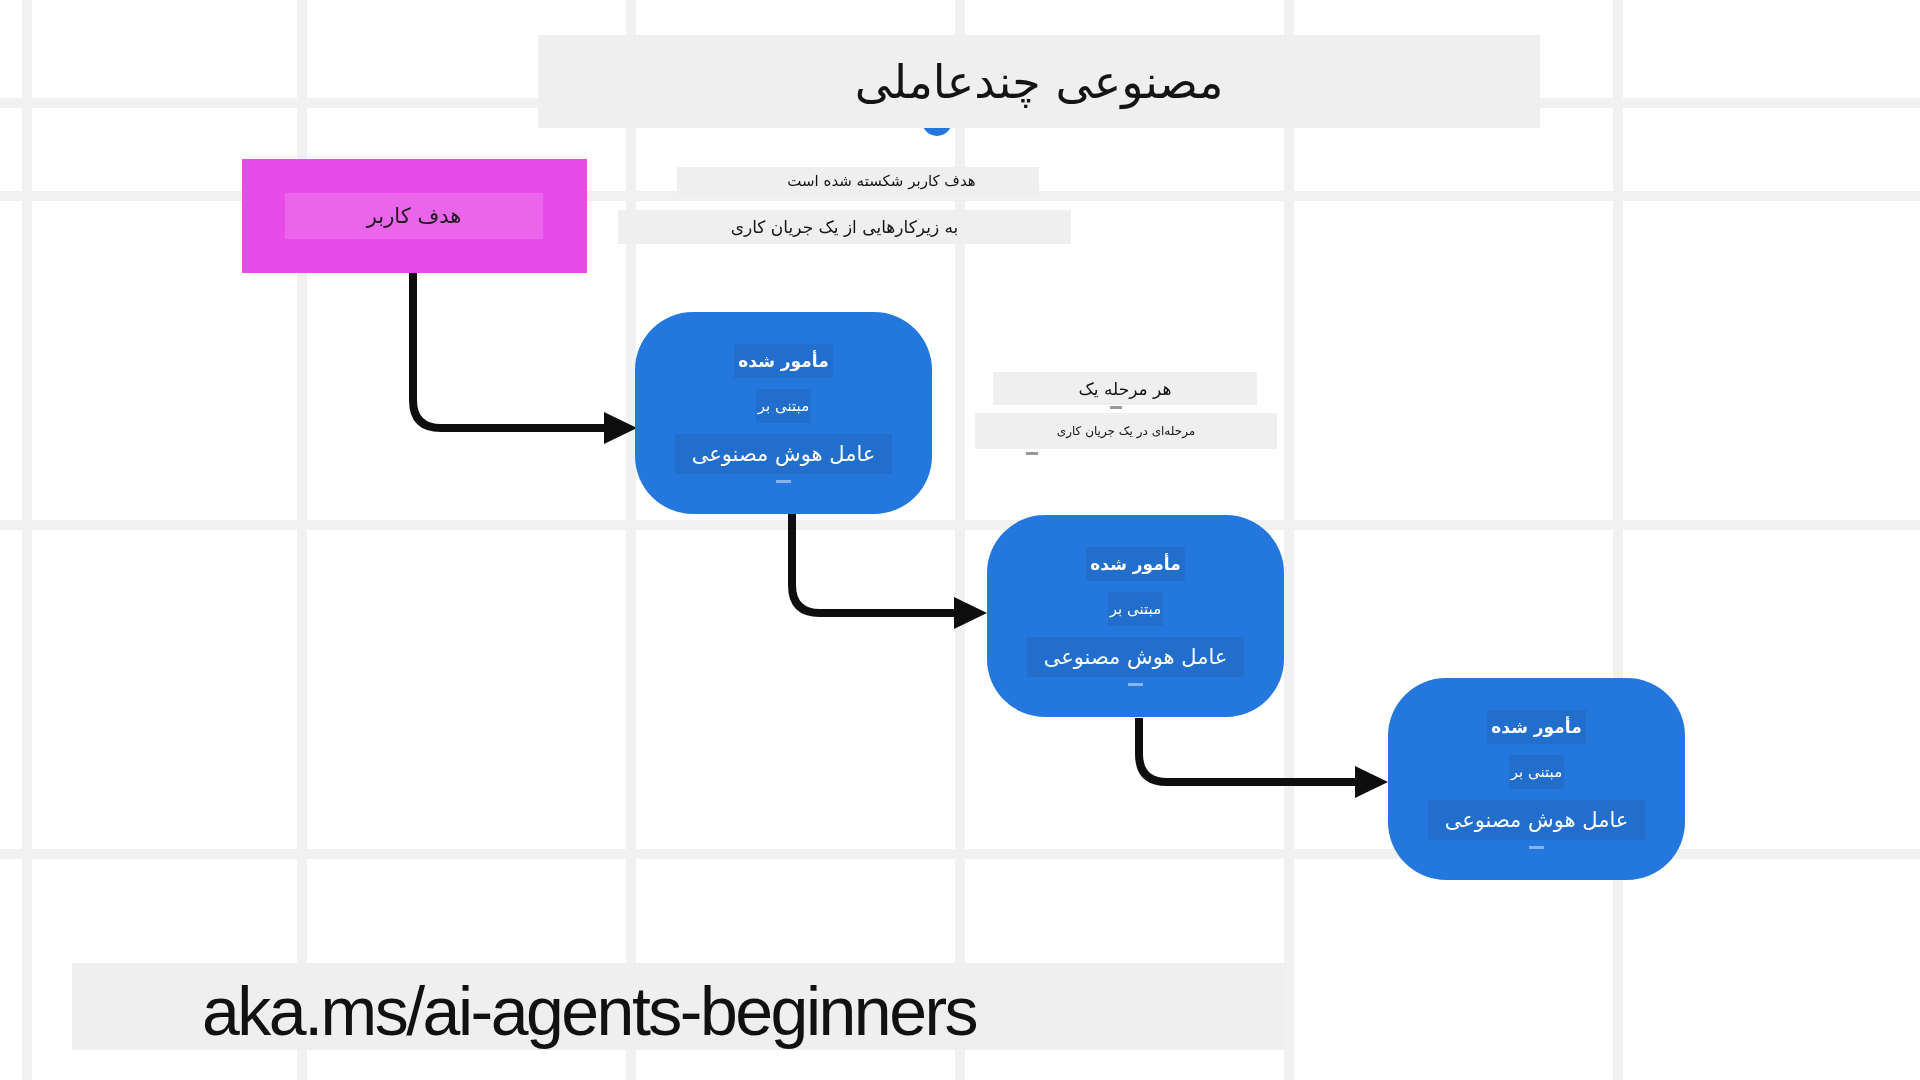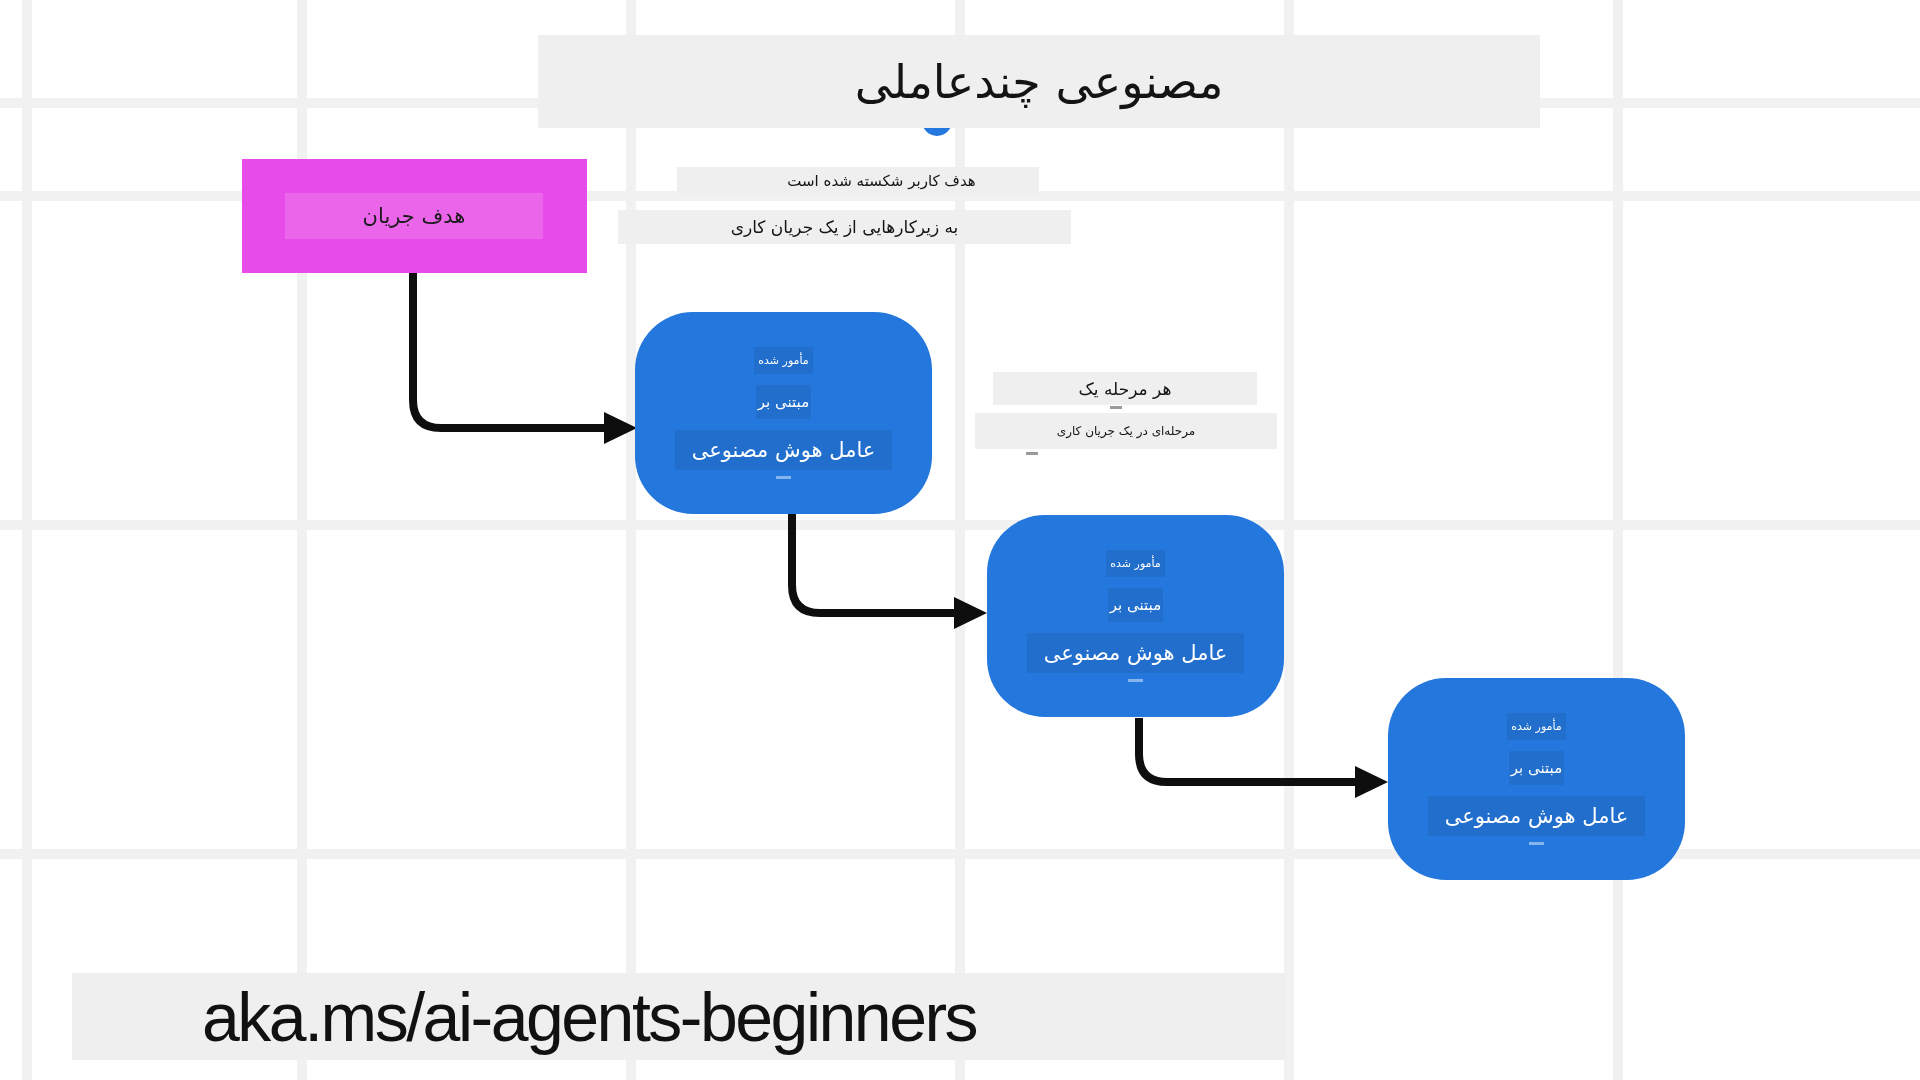--- a/index.html
+++ b/index.html
@@ -38,39 +38,39 @@
   .arrows{left:0;top:0;width:1920px;height:1080px;z-index:4;pointer-events:none;}
 
   .agent-card{width:297px;height:202px;border-radius:58px;z-index:5;
     background:var(--blue,#2477dc);
     display:flex;flex-direction:column;align-items:center;justify-content:center;
     gap:11px;color:var(--text_light,#ffffff);}
   .agent-card.c1{left:635px;top:312px;}
   .agent-card.c2{left:987px;top:515px;}
   .agent-card.c3{left:1388px;top:678px;}
   .agent-line{background:rgba(0,10,40,0.08);}
-  .agent-line.l1{font-size:11px;padding:7px 4px;}
+  .agent-line.l1{font-size:17px;padding:7px 4px;font-weight:bold;}
   .agent-line.l2{font-size:15px;padding:8px 2px;}
   .agent-line.l3{font-size:21px;padding:8px 17px;}
   .dash-light{width:15px;height:3px;margin-top:-5px;background:rgba(255,255,255,0.45);}
 
   .ann1{left:993px;top:372px;width:264px;height:33px;z-index:3;
     font-size:17px;color:var(--text_dark,#141414);}
   .ann2{left:975px;top:413px;width:302px;height:36px;z-index:3;
     font-size:12px;color:var(--text_dark,#141414);}
   .dash-gray{width:12px;height:3px;background:#9a9a9a;z-index:3;}
   .adash1{left:1110px;top:406px;}
   .adash2{left:1026px;top:452px;}
 
   .footer-bar{left:72px;top:963px;width:1214px;height:87px;z-index:3;
-    display:flex;align-items:center;
+    display:flex;align-items:flex-end;
     padding-left:130px;box-sizing:border-box;
     font-family:"Liberation Sans", sans-serif;
     font-size:68px;font-weight:500;letter-spacing:-2.5px;
-    color:#111111;margin-top:10px;}
+    color:#111111;}
 </style>
 </head>
 <body>
 
 <div class="canvas">
 
   <div class="abs accent-circle"></div>
 
   <div class="abs panel center title-bar" dir="rtl">
     <span>مصنوعی چندعاملی</span>
@@ -78,21 +78,21 @@
 
   <div class="abs panel center desc1" dir="rtl">
     <span>هدف کاربر شکسته شده است</span>
   </div>
   <div class="abs panel center desc2" dir="rtl">
     <span>به زیرکارهایی از یک جریان کاری</span>
   </div>
 
   <div class="abs goal-box">
     <div class="abs center goal-inner" dir="rtl">
-      <span>هدف جریان</span>
+      <span>هدف کاربر</span>
     </div>
   </div>
 
   <svg class="abs arrows" viewBox="0 0 1920 1080">
     <g stroke="#0e0e0e" stroke-width="8" fill="none">
       <path d="M413 273 L413 400 Q413 428 441 428 L607 428"></path>
       <path d="M792 513 L792 585 Q792 613 820 613 L957 613"></path>
       <path d="M1139 718 L1139 754 Q1139 782 1167 782 L1358 782"></path>
     </g>
     <g fill="#0e0e0e" stroke="none">

